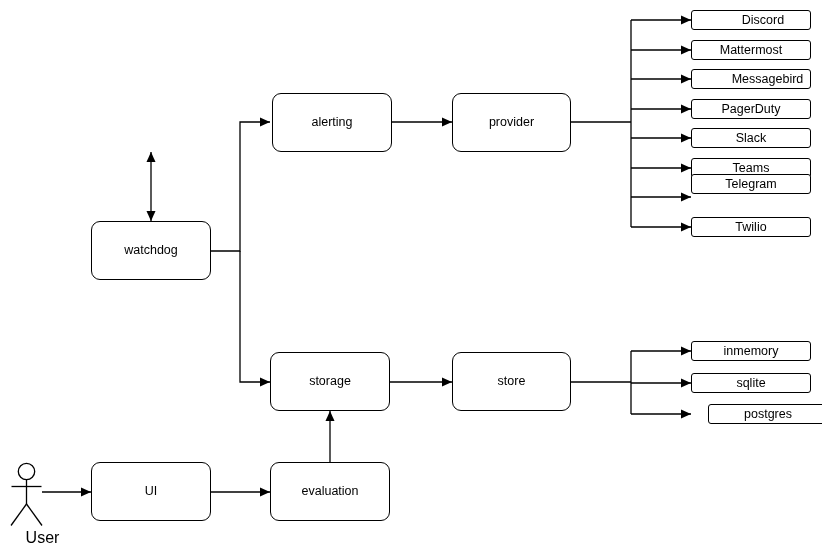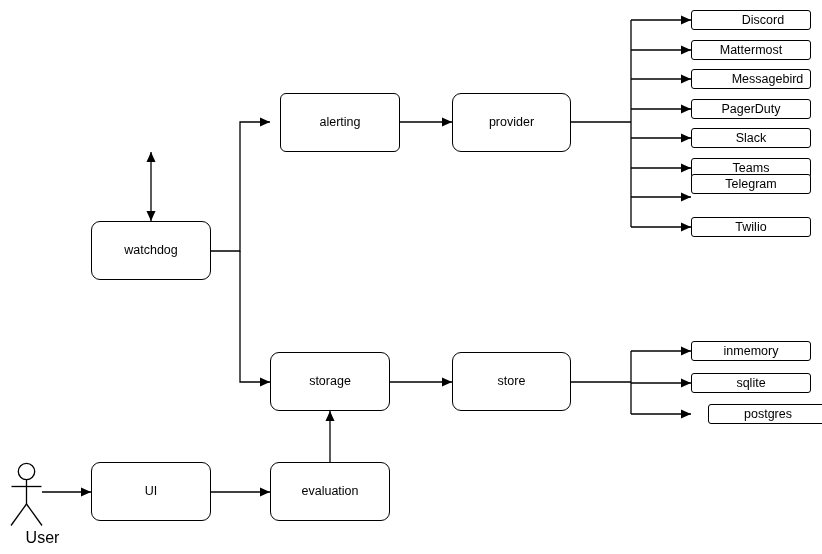--- a/index.html
+++ b/index.html
@@ -77,21 +77,21 @@
         <path d="M11.5 486.5 L41.5 486.5"></path>
         <path d="M26.5 504 L11 525.5"></path>
         <path d="M26.5 504 L42 525.5"></path>
       </g>
     </g>
   </svg>
 
   <div class="node" style="left:91px;top:221px;">
     <span>watchdog</span>
   </div>
-  <div class="node" style="left:280px;top:93px;border-radius:6px;">
+  <div class="node" style="left:272px;top:93px;">
     <span>alerting</span>
   </div>
   <div class="node" style="left:452px;top:93px;width:119px;">
     <span>provider</span>
   </div>
   <div class="node" style="left:270px;top:352px;">
     <span>storage</span>
   </div>
   <div class="node" style="left:452px;top:352px;width:119px;">
     <span>store</span>

